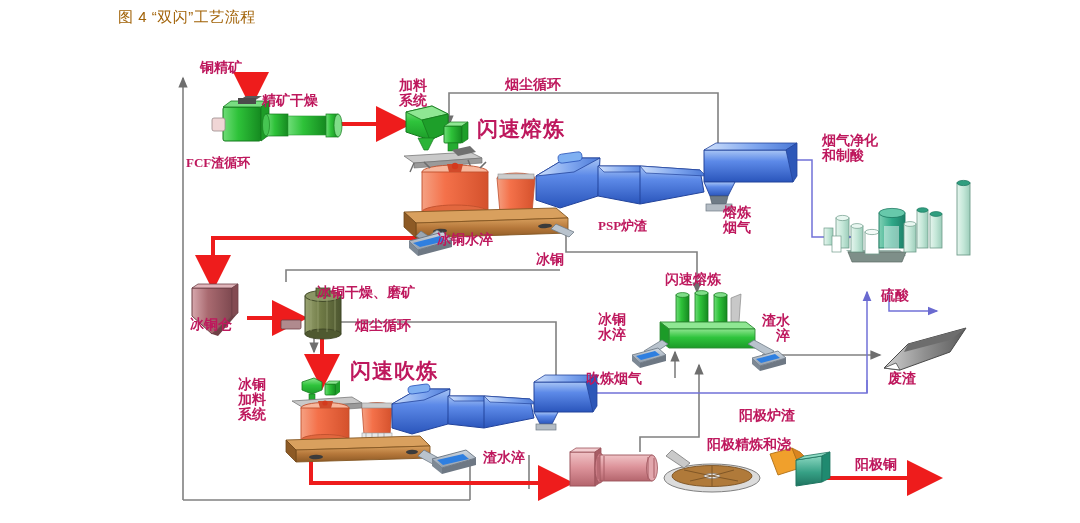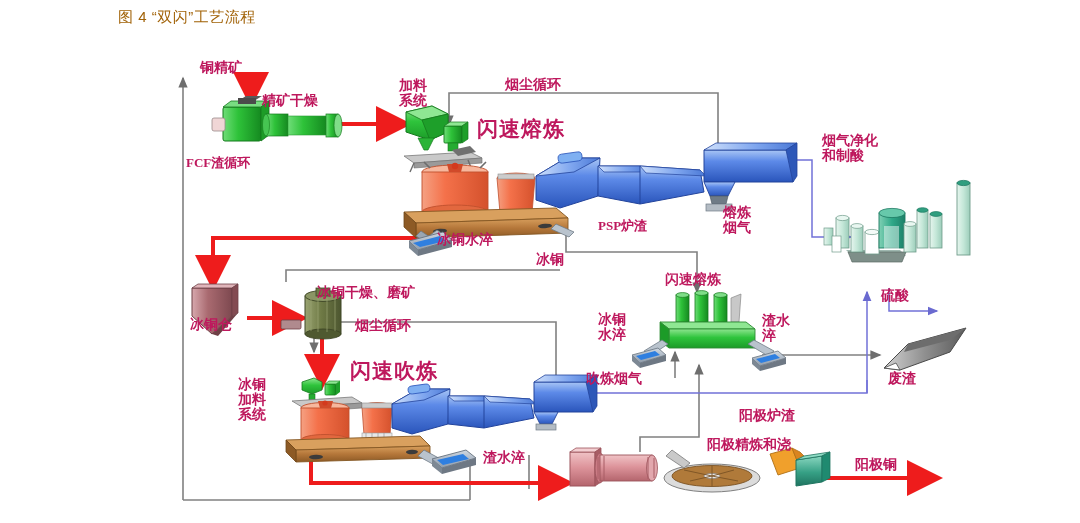--- a/index.html
+++ b/index.html
@@ -440,20 +440,20 @@
 <div class="lbl" style="left:190px;top:317px;">冰铜仓</div>
 <div class="lbl" style="left:317px;top:285px;">冰铜干燥、磨矿</div>
 <div class="lbl" style="left:355px;top:318px;">烟尘循环</div>
 <div class="lbl big" style="left:350px;top:360px;">闪速吹炼</div>
 <div class="lbl" style="left:238px;top:377px;">冰铜
 加料
 系统</div>
 <div class="lbl" style="left:665px;top:272px;">闪速熔炼</div>
 <div class="lbl" style="left:598px;top:312px;">冰铜
 水淬</div>
-<div class="lbl" style="left:762px;top:313px;">渣水
+<div class="lbl" style="left:762px;top:313px;text-align:right;">渣水
 淬</div>
 <div class="lbl" style="left:586px;top:371px;">吹炼烟气</div>
 <div class="lbl" style="left:483px;top:450px;">渣水淬</div>
 <div class="lbl" style="left:888px;top:371px;">废渣</div>
 <div class="lbl" style="left:739px;top:408px;">阳极炉渣</div>
 <div class="lbl" style="left:707px;top:437px;">阳极精炼和浇</div>
 <div class="lbl" style="left:855px;top:457px;">阳极铜</div>
 
 </body></html>

